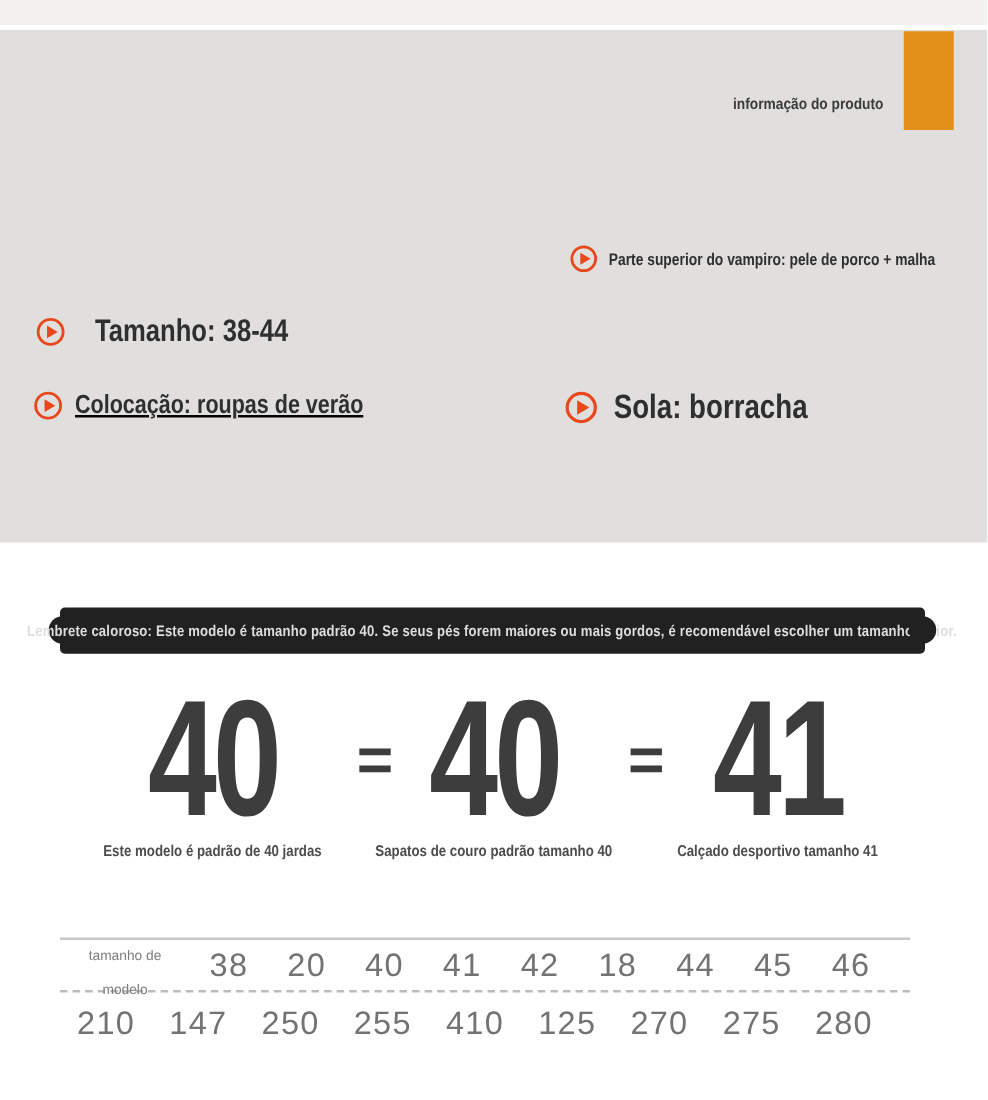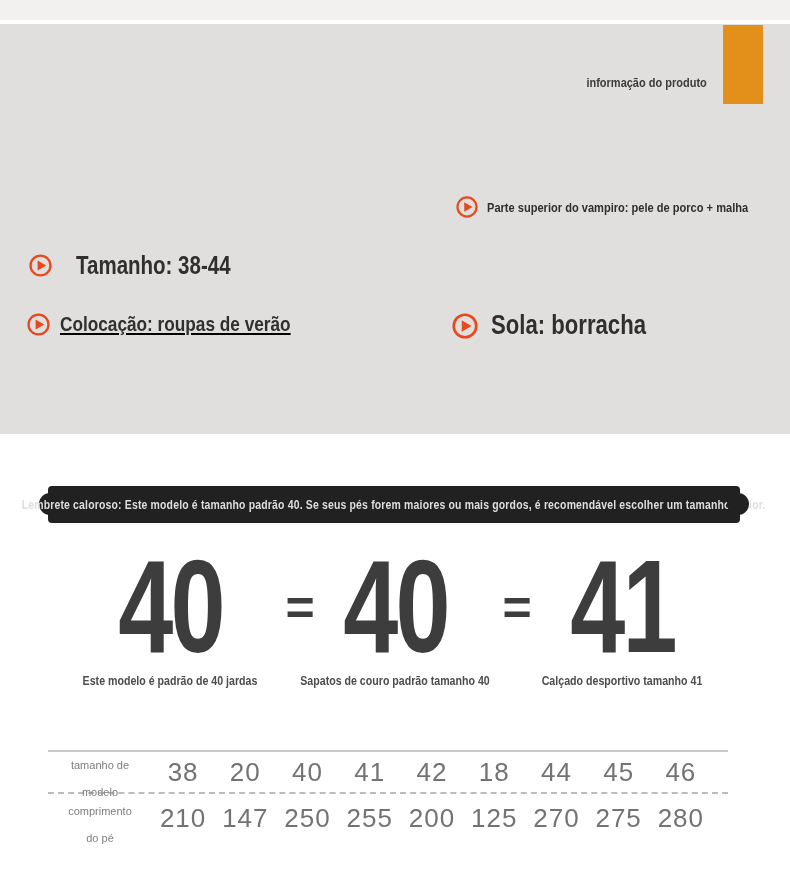--- a/index.html
+++ b/index.html
@@ -137,29 +137,25 @@
       <div class="t-val">20</div>
       <div class="t-val">40</div>
       <div class="t-val">41</div>
       <div class="t-val">42</div>
       <div class="t-val">18</div>
       <div class="t-val">44</div>
       <div class="t-val">45</div>
       <div class="t-val">46</div>
     </div>
     <div class="t-row t-row-2">
-      <div class="t-label">
-        <span>comprimento</span>
-        <span>do pé</span>
-      </div>
       <div class="t-val">210</div>
       <div class="t-val">147</div>
       <div class="t-val">250</div>
       <div class="t-val">255</div>
-      <div class="t-val">200</div>
+      <div class="t-val">410</div>
       <div class="t-val">125</div>
       <div class="t-val">270</div>
       <div class="t-val">275</div>
       <div class="t-val">280</div>
     </div>
   </div>
 
 </div>
 
 </body></html>

